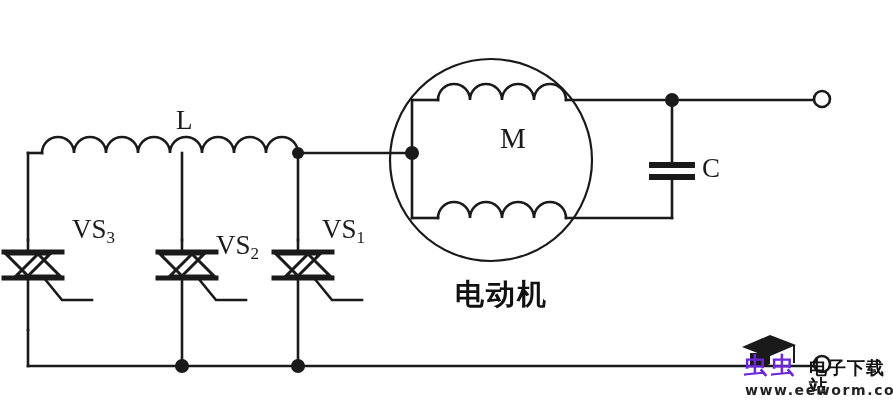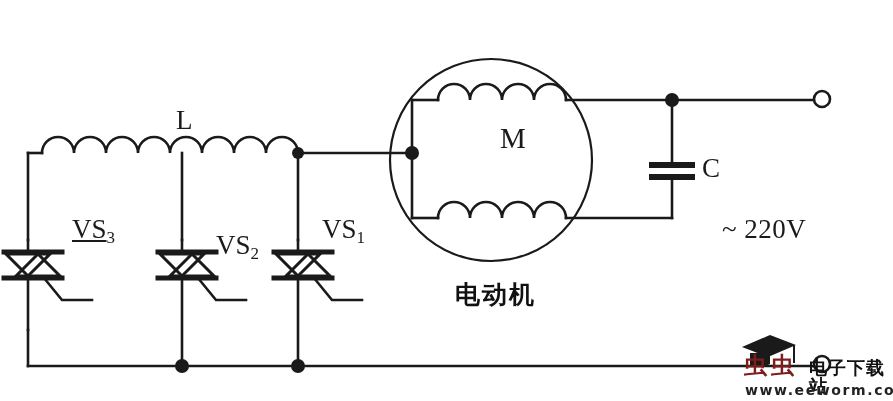--- a/index.html
+++ b/index.html
@@ -48,22 +48,22 @@
     font-size: 29px;
   }
   .lbl-C {
     font-size: 27px;
   }
   .lbl-volt {
     font-size: 27px;
     letter-spacing: 0.5px;
   }
   .lbl-cn {
-    font-size: 25px;
-    font-family: Liberation Serif, serif;
+    font-size: 29px;
+    font-family: Liberation Mono, monospace;
     font-weight: 700;
     letter-spacing: 2px;
     color: #111;
   }
   
   #watermark {
     position: absolute;
     left: 735px;
     top: 333px;
     width: 158px;
@@ -76,21 +76,21 @@
     width: 58px;
     height: 34px;
   }
   #wm-worms {
     position: absolute;
     left: 9px;
     top: 21px;
     font-family: "DejaVu Sans", sans-serif;
     font-weight: 700;
     font-size: 23px;
-    color: #7f1d1d;
+    color: #6d28d9;
     letter-spacing: 4px;
     line-height: 1;
   }
   #wm-cn {
     position: absolute;
     left: 74px;
     top: 26px;
     font-family: Liberation Serif, serif;
     font-weight: 700;
     font-size: 18px;
@@ -208,33 +208,32 @@
       <circle cx="298" cy="153" r="6" fill="#1a1a1a" stroke="none"></circle>
       <circle cx="412" cy="153" r="7" fill="#1a1a1a" stroke="none"></circle>
       <circle cx="672" cy="100" r="7" fill="#1a1a1a" stroke="none"></circle>
       <circle cx="182" cy="366" r="7" fill="#1a1a1a" stroke="none"></circle>
       <circle cx="298" cy="366" r="7" fill="#1a1a1a" stroke="none"></circle>
     </g>
   </svg>
 
   <div class="lbl lbl-L" style="left:176px; top:107px;">L</div>
 
-  <div class="lbl lbl-vs" style="left:72px; top:216px;text-decoration:underline;"><span>VS</span><sub>3</sub></div>
+  <div class="lbl lbl-vs" style="left:72px; top:216px;"><span>VS</span><sub>3</sub></div>
 
   <div class="lbl lbl-vs" style="left:216px; top:216px;margin-top:16px;"><span>VS</span><sub>2</sub></div>
 
   <div class="lbl lbl-vs" style="left:322px; top:216px;font-family:Liberation Serif, serif;"><span>VS</span><sub>1</sub></div>
 
   <div class="lbl lbl-M" style="left:500px; top:124px;">M</div>
 
   <div class="lbl lbl-cn" style="left:455px; top:282px;">电动机</div>
 
   <div class="lbl lbl-C" style="left:702px; top:155px;">C</div>
 
-  <div class="lbl lbl-volt" style="left:722px; top:216px;">~ 220V</div>
 
   <div id="watermark">
     <svg id="wm-cap" viewBox="0 0 58 34">
       <path d="M2,14 L30,2 L56,12 L28,24 Z" fill="#1a1a1a"></path>
       <path d="M10,20 L10,32 C10,32 20,36 30,31 L30,20 Z" fill="#1a1a1a"></path>
       <path d="M54,12 L54,30" stroke="#1a1a1a" stroke-width="2" fill="none"></path>
     </svg>
     <div id="wm-worms">虫虫</div>
     <div id="wm-cn">电子下载站</div>
     <div id="wm-url">www.eeworm.com</div>

